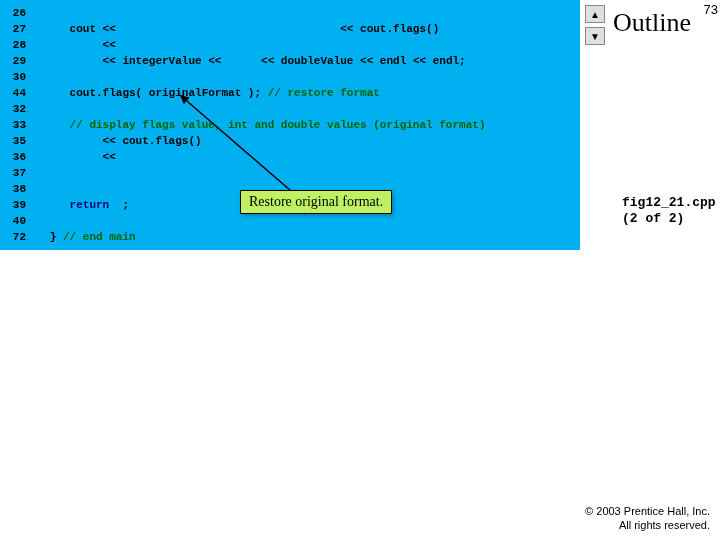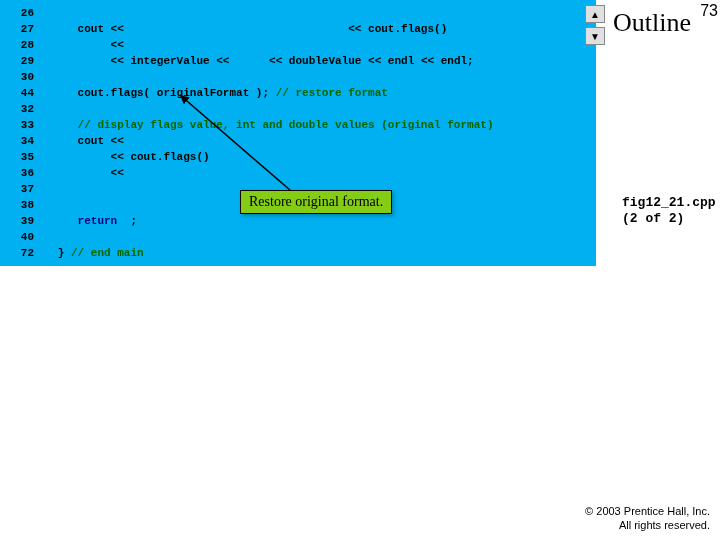--- a/index.html
+++ b/index.html
@@ -9,21 +9,21 @@
     height: 540px;
     background: white;
     font-family: Arial, sans-serif;
     position: relative;
     overflow: hidden;
   }
   .code-panel {
     background: #00b0f0;
     width: 580px;
     position: relative;
-    padding: 5px 8px;
+    padding: 5px 0;
   }
   .line {
     display: flex;
     font-family: "Courier New", monospace;
     font-weight: bold;
     font-size: 11px;
     line-height: 16px;
     white-space: pre;
   }
   .gutter {
@@ -68,21 +68,21 @@
     position: absolute;
     top: 8px;
     left: 28px;
     font-family: "Times New Roman", serif;
     font-size: 26px;
   }
   .page-num {
     position: absolute;
     top: 2px;
     right: 2px;
-    font-size: 16px;
+    font-size: 13px;
   }
   .fig-label {
     position: absolute;
     top: 195px;
     left: 5px;
     font-family: "Courier New", monospace;
     font-weight: bold;
     font-size: 13px;
     line-height: 16px;
     margin-left: 32px;
@@ -92,21 +92,21 @@
     bottom: 8px;
     right: 10px;
     font-size: 11px;
     text-align: right;
     line-height: 14px;
   }
   .callout {
     position: absolute;
     left: 240px;
     top: 190px;
-    background: #84cc16;
+    background: #bef264;
     border: 1px solid #000;
     padding: 3px 8px;
     font-family: "Times New Roman", serif;
     font-size: 14px;
     box-shadow: 2px 2px 4px rgba(0,0,0,0.25);
     z-index: 5;
   }
   .arrow-svg {
     position: absolute;
     z-index: 4;
@@ -142,24 +142,20 @@
     <span class="gutter">44</span>
     <span class="code"><span>      cout.flags( originalFormat ); </span><span class="cm">// restore format</span></span>
   </div>
   <div class="line">
     <span class="gutter">32</span>
     <span class="code"></span>
   </div>
   <div class="line">
     <span class="gutter">33</span>
     <span class="code"><span>      </span><span class="cm">// display flags value, int and double values (original format)</span></span>
-  </div>
-  <div class="line">
-    <span class="gutter">34</span>
-    <span class="code">      cout &lt;&lt; </span>
   </div>
   <div class="line">
     <span class="gutter">35</span>
     <span class="code">           &lt;&lt; cout.flags()</span>
   </div>
   <div class="line">
     <span class="gutter">36</span>
     <span class="code">           &lt;&lt; </span>
   </div>
   <div class="line">

